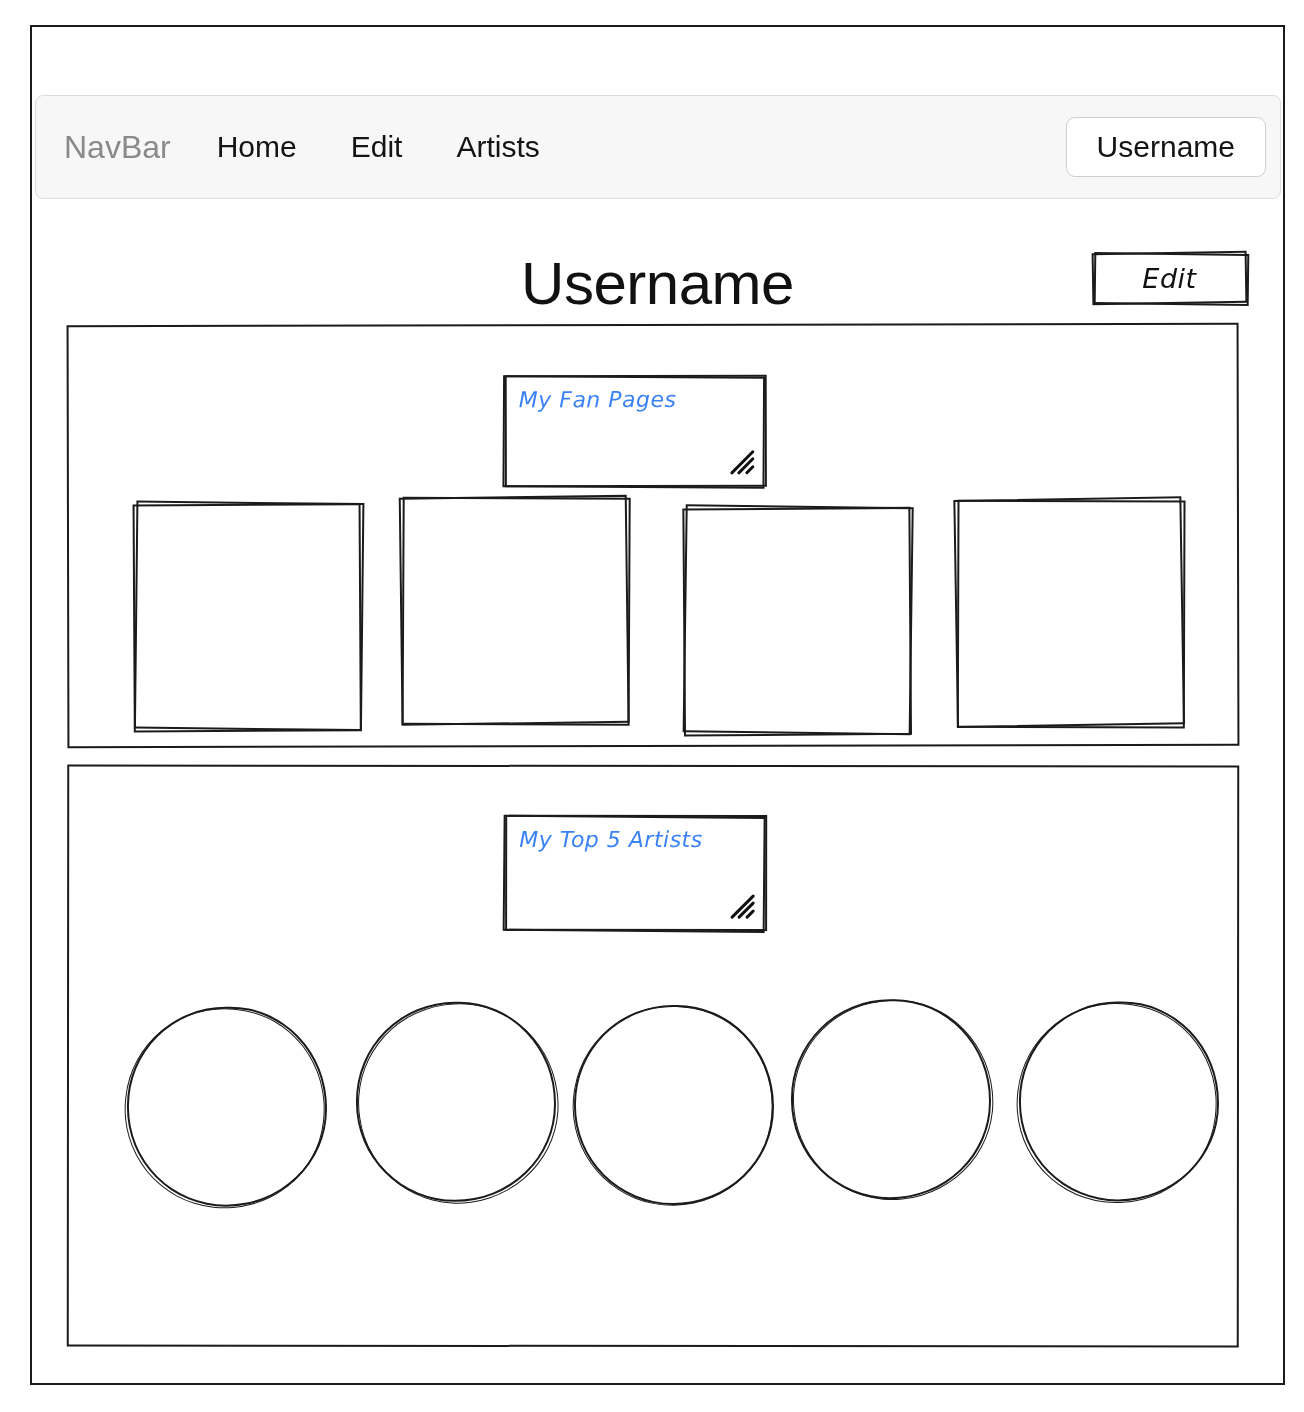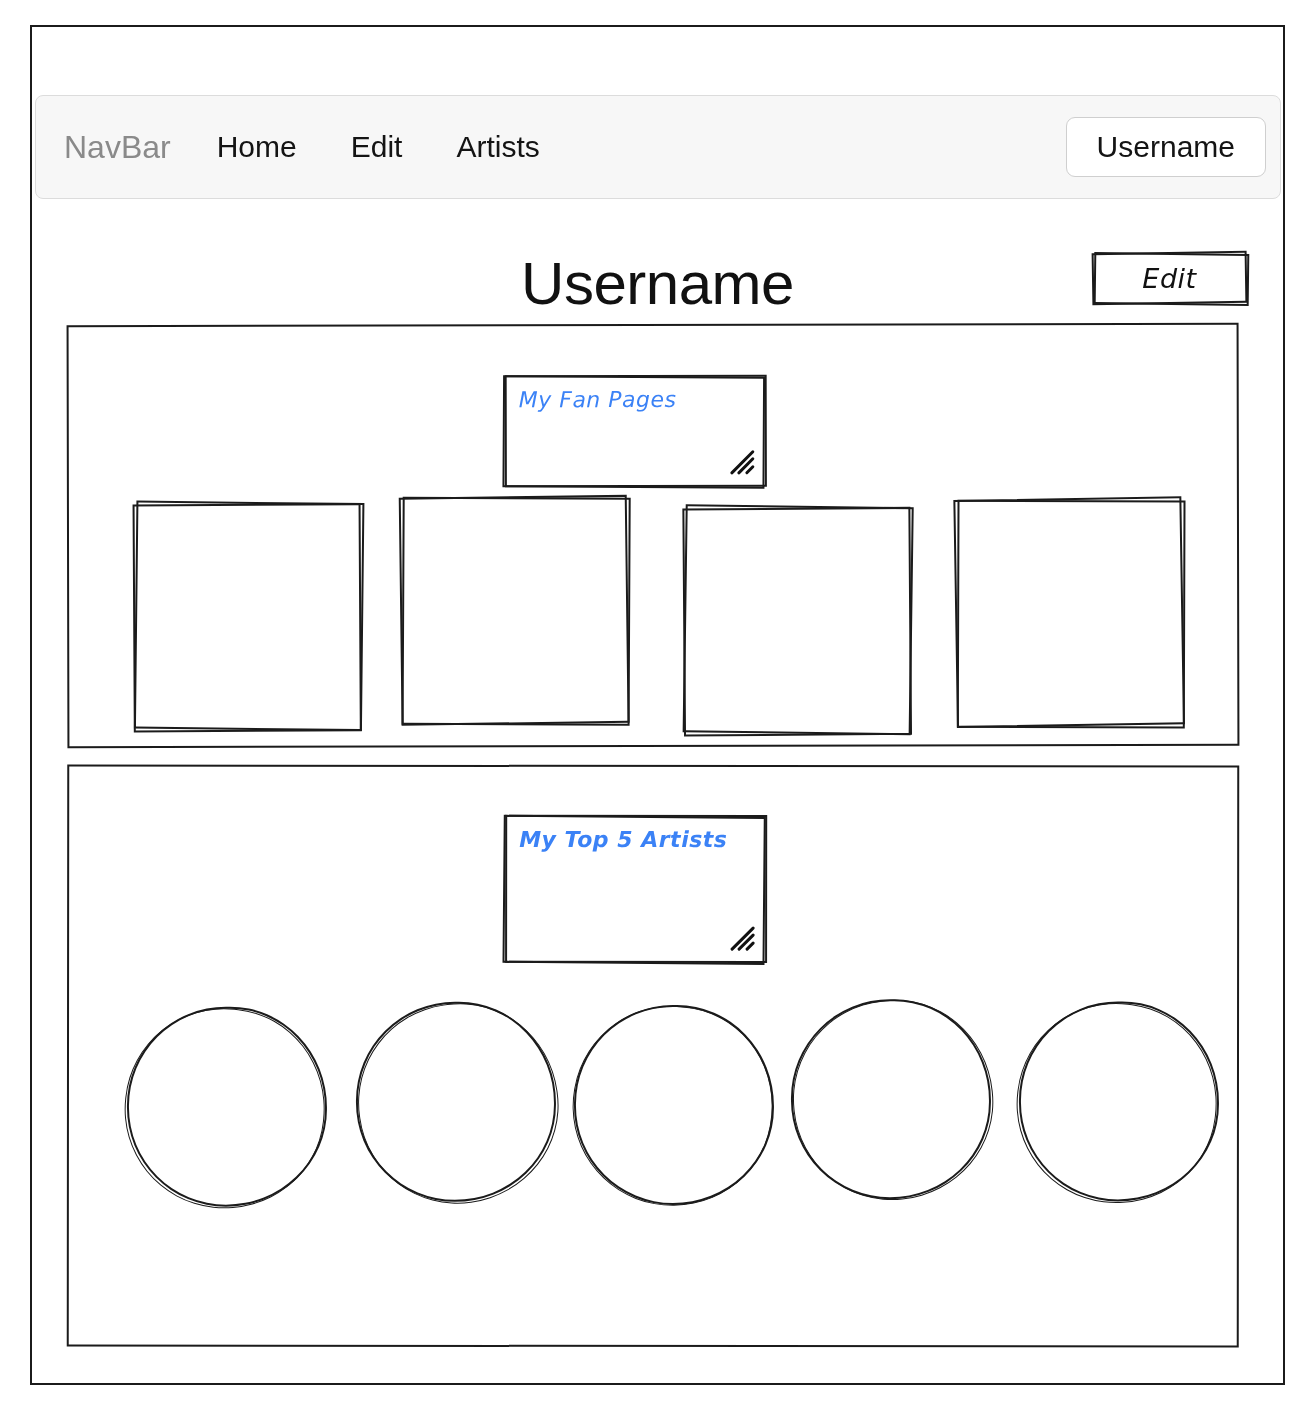--- a/index.html
+++ b/index.html
@@ -302,21 +302,21 @@
       <span class="sq-edge-b" style="transform: rotate(-0.3deg) translate(-1px,2px);"></span>
     </div>
     <div class="fan-square" style="left:886px; top:173px;">
       <span class="sq-edge" style="transform: rotate(-0.8deg);"></span>
       <span class="sq-edge-b" style="transform: rotate(0.3deg) translate(2px,2px);"></span>
     </div>
   </div>
 
   <div class="panel" id="top-artists-panel">
 
-    <div class="section-label-box" style="left:436px; top:48px; height:148px;font-weight:bold;">
+    <div class="section-label-box" style="left:436px; top:48px; height:116px;">
       <span class="box-edge"></span>
       <span class="box-edge-b"></span>
       <span class="section-label-text sketch-font">My Top 5 Artists</span>
       <span class="resize-grip">
         <svg width="26" height="26" viewBox="0 0 26 26" aria-hidden="true">
           <path d="M3 24 L24 3" stroke="#111" stroke-width="3" fill="none" stroke-linecap="round"></path>
           <path d="M10 24 L24 10" stroke="#111" stroke-width="3" fill="none" stroke-linecap="round"></path>
           <path d="M18 24 L24 18" stroke="#111" stroke-width="3" fill="none" stroke-linecap="round"></path>
         </svg>
       </span>

